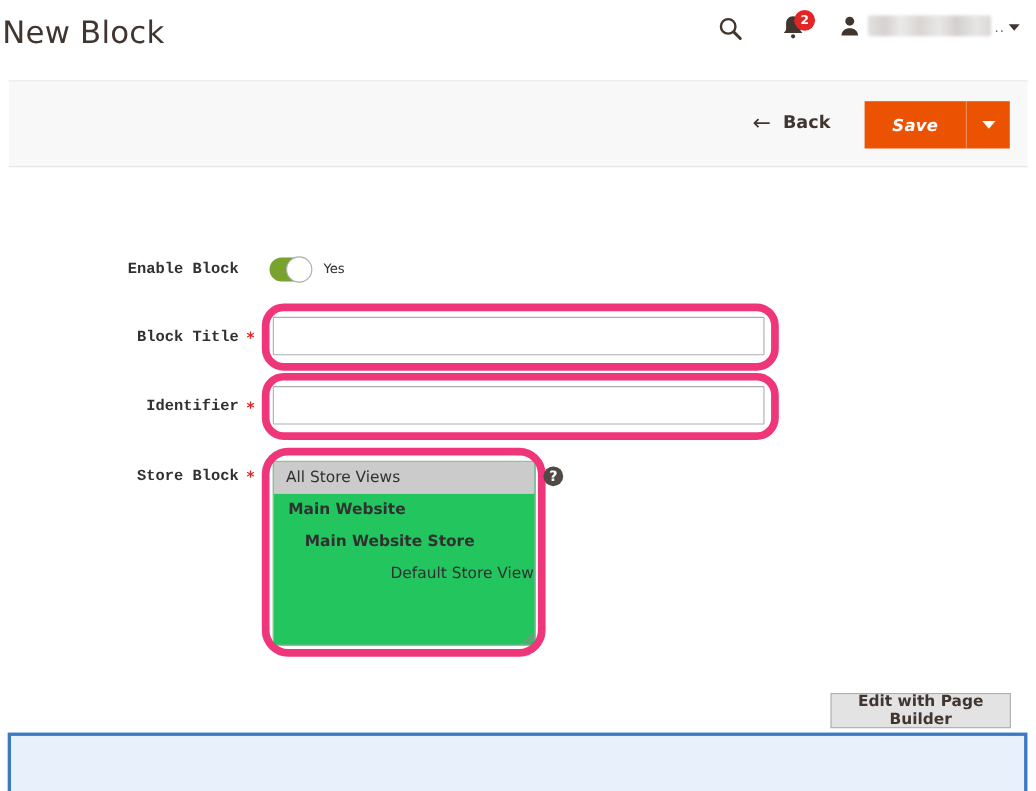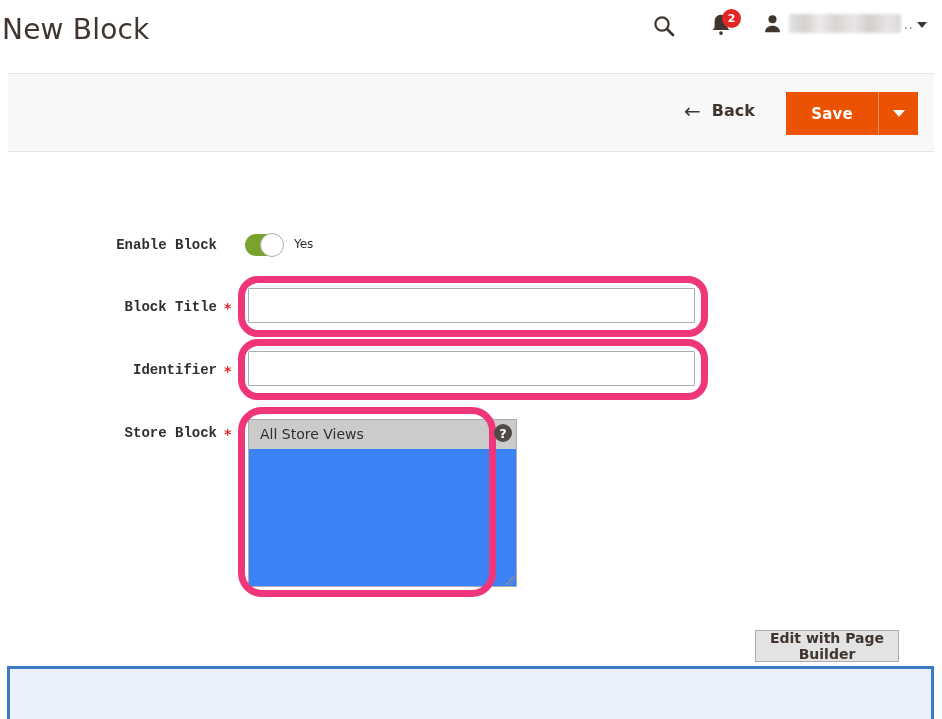--- a/index.html
+++ b/index.html
@@ -40,21 +40,21 @@
 
   
   .toolbar{position:absolute;left:8px;top:73px;width:926px;height:79px;background:#f8f8f8;
     border-top:1px solid #e8e8e8;border-bottom:1px solid #e3e3e3;}
   .back-btn{position:absolute;left:684px;top:101px;display:flex;align-items:center;gap:11px;
     color:var(--ink);font-size:16px;font-weight:600;cursor:pointer;}
   .back-arrow{font-size:20px;font-weight:400;line-height:16px;}
   .save-split{position:absolute;left:786px;top:92px;width:132px;height:43px;display:flex;
     background:var(--accent_orange);}
   .save-main{flex:1;display:flex;align-items:center;justify-content:center;color:#fff;
-    font-size:15px;font-weight:700;cursor:pointer;letter-spacing:.2px;}
+    font-size:15px;font-weight:700;cursor:pointer;letter-spacing:.2px;font-style:italic;}
   .save-caret-box{width:40px;display:flex;align-items:center;justify-content:center;
     border-left:1px solid rgba(255,255,255,.35);cursor:pointer;}
   .save-caret{width:0;height:0;border-left:6px solid transparent;border-right:6px solid transparent;
     border-top:7px solid #fff;}
 
   
   .fld-label{position:absolute;left:57px;width:160px;text-align:right;font-size:14px;
     font-weight:600;color:var(--label_ink);line-height:16px;font-family:Liberation Mono, monospace;}
   .req{position:absolute;left:224px;width:14px;color:var(--badge_red);font-size:14px;font-weight:600;}
   .lbl-enable{top:237px;}
@@ -73,39 +73,39 @@
   .ann-title{left:238px;top:276px;width:470px;height:61px;}
   .ann-ident{left:238px;top:339px;width:470px;height:61px;}
   .ann-store{left:238px;top:407px;width:258px;height:190px;border-radius:24px;}
 
   .txt-input{position:absolute;left:248px;width:447px;height:35px;border:1px solid #adadad;
     border-radius:1px;background:#fff;font-size:14px;padding:0 10px;outline:none;
     font-family:inherit;color:var(--label_ink);}
   .inp-title{top:288px;}
   .inp-ident{top:351px;}
 
-  .sv-listbox{position:absolute;left:248px;top:419px;width:269px;height:168px;
-    border:1px solid #adadad;background:#3b82f6;overflow:hidden;cursor:default;}
+  .sv-listbox{position:absolute;left:248px;top:419px;width:239px;height:168px;
+    border:1px solid #adadad;background:#22c55e;overflow:hidden;cursor:default;}
   .sv-option{height:29px;line-height:29px;font-size:14px;color:var(--label_ink);
     white-space:nowrap;cursor:pointer;}
   .sv-option.selected{background:var(--selected_option_gray);}
   .sv-option.bold{font-weight:700;}
   .indent-0{padding-left:11px;}
   .indent-1{padding-left:13px;}
   .indent-2{padding-left:28px;}
   .indent-3{padding-left:106px;}
   .resize-handle{position:absolute;right:1px;bottom:1px;width:10px;height:10px;cursor:nwse-resize;
     background:linear-gradient(135deg,transparent 0 50%,#8d8d8d 50% 58%,transparent 58% 72%,
       #8d8d8d 72% 80%,transparent 80%);}
   .help-icon{position:absolute;left:494px;top:424px;width:18px;height:18px;border-radius:50%;
     background:#514943;color:#fff;font-size:13px;font-weight:700;display:flex;
     align-items:center;justify-content:center;cursor:pointer;}
 
   
-  .pb-btn{position:absolute;left:755px;top:630px;width:144px;height:32px;background:#e3e3e3;
+  .pb-btn{position:absolute;left:755px;top:630px;width:164px;height:32px;background:#e3e3e3;
     border:1px solid #adadad;color:var(--ink);font-size:14px;font-weight:700;
     font-family:inherit;cursor:pointer;display:flex;align-items:center;justify-content:center;}
   .pb-preview{position:absolute;left:7px;top:666px;width:927px;height:60px;
     background:var(--preview_fill_blue);border:3px solid var(--preview_border_blue);}
 </style>
 </head>
 <body>
 
 <div class="page">
 
@@ -166,20 +166,23 @@
   <div class="fld-label lbl-ident">Identifier</div>
   <div class="req req-ident">*</div>
   <input class="txt-input inp-ident" type="text" value="" style="">
   <div class="annotation ann-ident"></div>
 
   <div class="fld-label lbl-store">Store Block</div>
   <div class="req req-store">*</div>
   <div class="sv-listbox">
 
     <div class="sv-option indent-0 selected">All Store Views</div>
+      <div class="sv-option indent-1 bold">Main Website</div>
+      <div class="sv-option indent-2 bold">Main Website Store</div>
+      <div class="sv-option indent-3">Default Store View</div>
       <span class="resize-handle"></span>
   </div>
   <div class="annotation ann-store"></div>
   <div class="help-icon">?</div>
 
   <button class="pb-btn">Edit with Page Builder</button>
   <div class="pb-preview"></div>
 
 </div>
 

